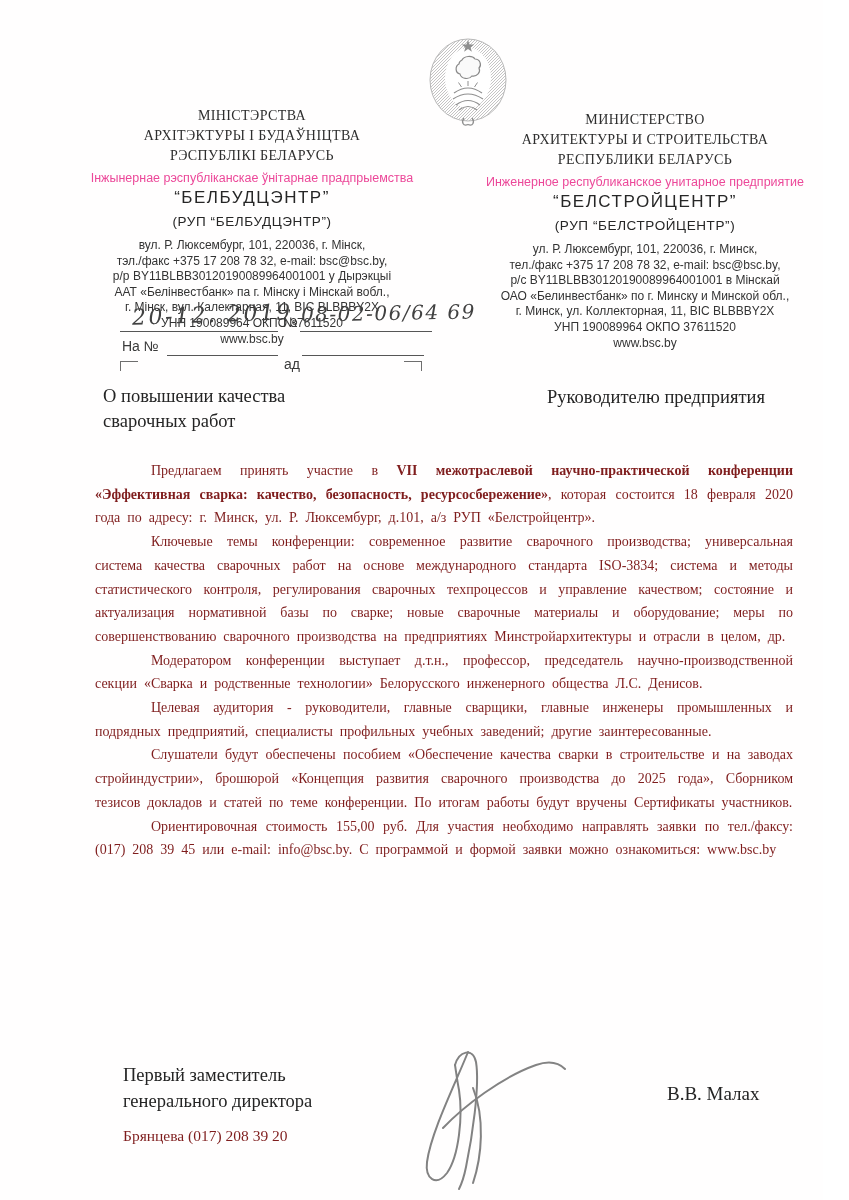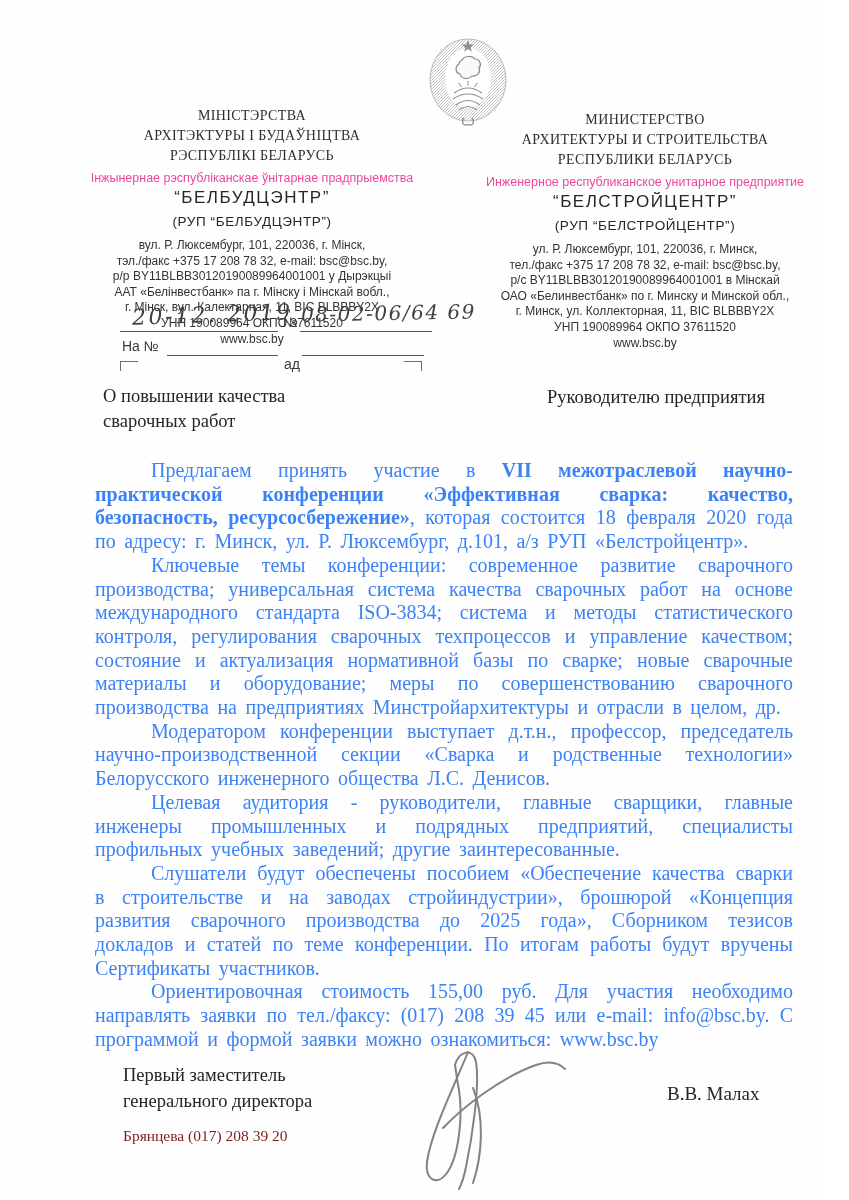--- a/index.html
+++ b/index.html
@@ -38,21 +38,21 @@
   .crop-l { left:120px; top:361px; border-left:1.5px solid #6e6e6e; border-top:1.5px solid #6e6e6e; }
   .crop-r { left:404px; top:361px; border-right:1.5px solid #6e6e6e; border-top:1.5px solid #6e6e6e; }
 
   
   .addressee { position:absolute; right:58px; top:387px; font-size:18.5px; color:#242424; }
   .subject { position:absolute; left:95px; top:384px; font-size:18.5px; line-height:25px; color:#242424;margin-left:8px; }
 
   
   .body-text {
     position:absolute; left:95px; top:459px; width:698px;
-    font-size:20px; line-height:23.7px; text-align:justify; word-spacing:3.5px; color:#3b82f6;
+    font-size:14px; line-height:23.7px; text-align:justify; word-spacing:3.5px; color:#7f1d1d;
   }
   .body-text p { margin:0; text-indent:56px; }
   .body-text b { font-weight:bold; }
 
   
   .sig-position { position:absolute; left:123px; top:1062px; font-size:18.5px; line-height:26px; color:#242424; }
   .sig-name { position:absolute; left:667px; top:1083px; font-size:19px; color:#242424; }
   .sig-scribble { position:absolute; left:406px; top:1044px; width:170px; height:150px; }
   .footer-contact { position:absolute; left:123px; top:1127px; font-size:15.5px; color:#7f1d1d; }
 </style>

